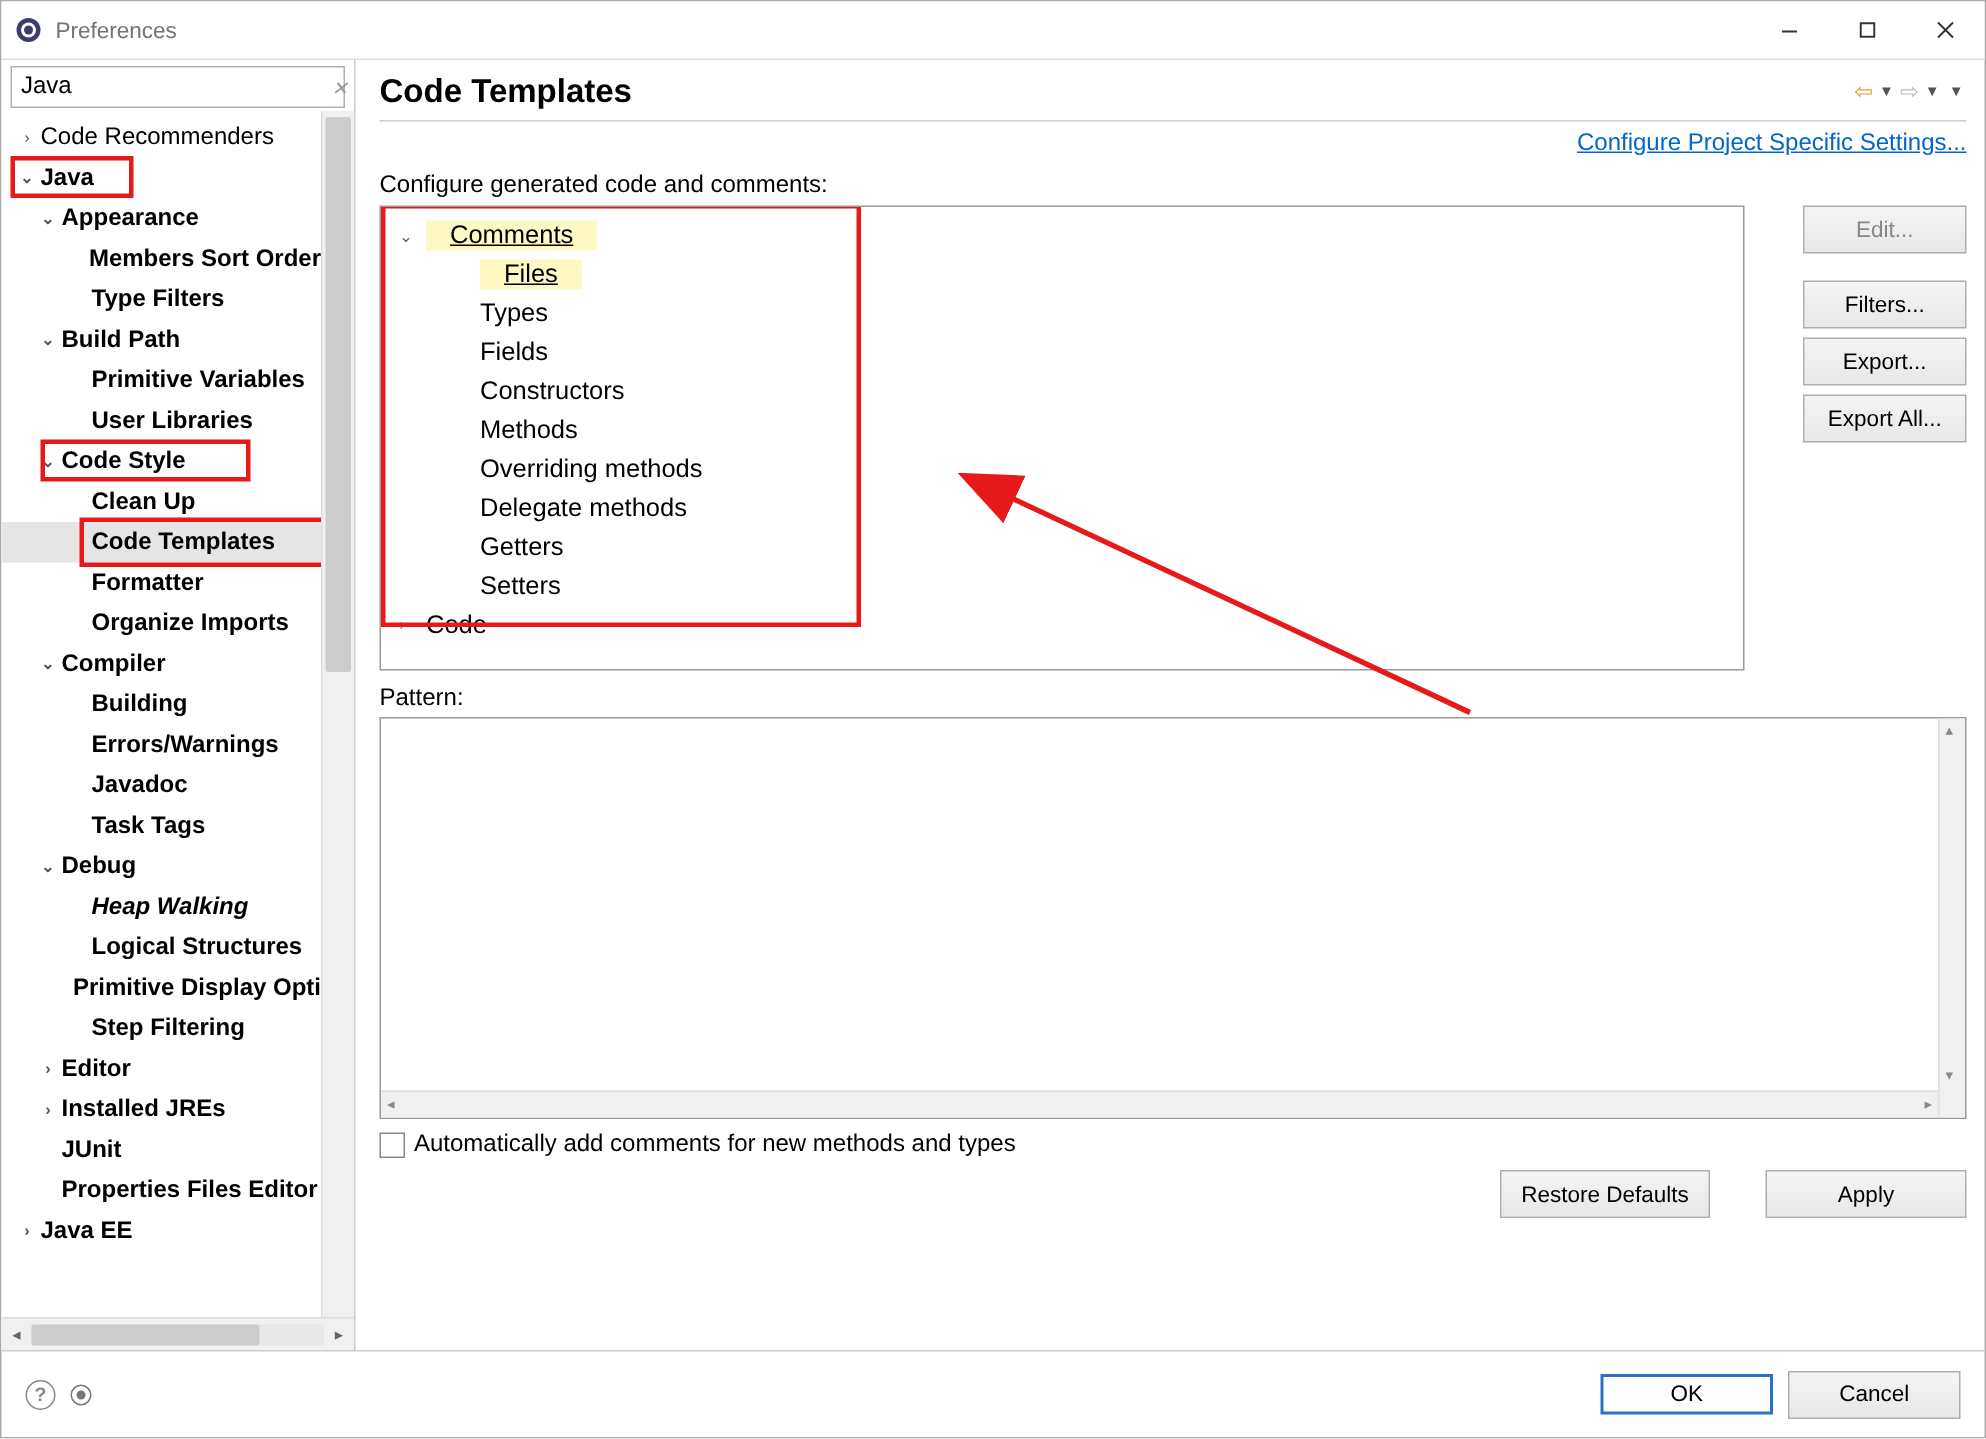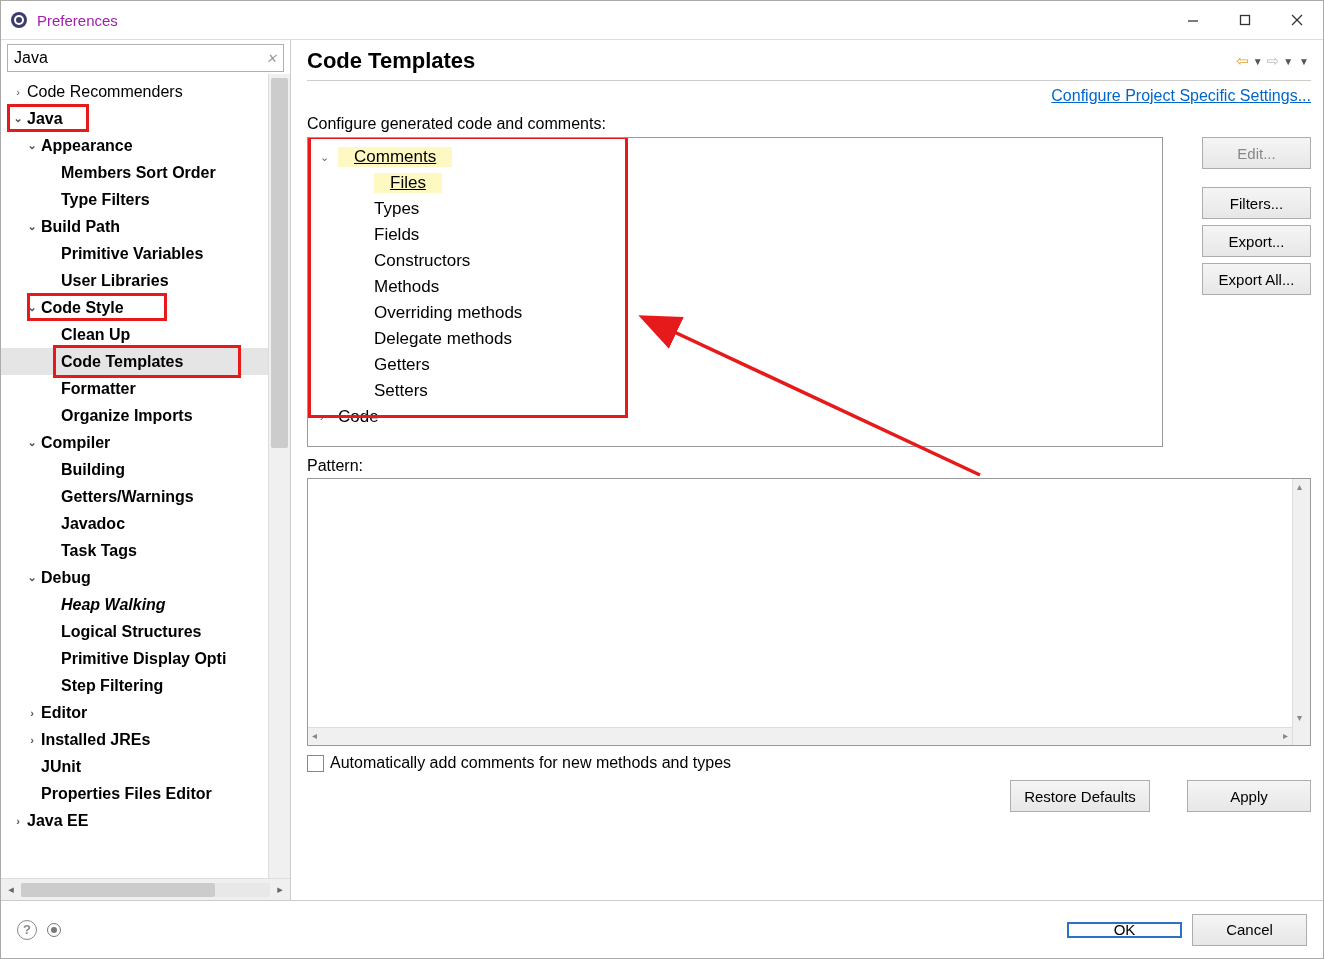--- a/index.html
+++ b/index.html
@@ -1,25 +1,25 @@
 <!DOCTYPE html>
 <html><head>
 <meta charset="utf-8">
 <style>
 * { box-sizing: border-box; margin: 0; padding: 0; font-family: "Segoe UI", Tahoma, sans-serif; }
 body { background: #fff; width: 1324px; height: 959px; overflow: hidden; position: relative; }
 .window { width: 1324px; height: 959px; border: 1px solid #aaa; display: flex; flex-direction: column; }
 .titlebar { height: 38px; display: flex; align-items: center; padding: 0 0 0 8px; background: #fff; }
 .titlebar .logo { width: 20px; height: 20px; margin-right: 8px; }
-.titlebar .title { font-size: 15px; color: #a21caf; flex: 1; }
+.titlebar .title { font-size: 15px; color: #737373; flex: 1; }
 .winbtns { display: flex; }
 .winbtn { width: 52px; height: 38px; display: flex; align-items: center; justify-content: center; }
 .winbtn svg { width: 14px; height: 14px; }
 .body { flex: 1; display: flex; border-top: 1px solid #ddd; min-height: 0; }
-.sidebar { width: 290px; border-right: 1px solid #ccc; display: flex; flex-direction: column; background: #fff; }
+.sidebar { width: 236px; border-right: 1px solid #ccc; display: flex; flex-direction: column; background: #fff; }
 .filterbox { margin: 4px 6px 2px 6px; height: 28px; border: 1px solid #b0b0b0; display: flex; align-items: center; padding: 0 6px; }
 .filterbox input { border: none; outline: none; font-size: 16px; flex: 1; background: transparent; }
 .filterbox .clear { color: #999; font-size: 13px; font-style: italic; }
 .treewrap { flex: 1; display: flex; min-height: 0; }
 .tree { flex: 1; overflow: hidden; font-size: 16px; padding-top: 4px; position: relative; }
 .vscroll { width: 22px; background: #f0f0f0; border-left: 1px solid #ddd; position: relative; }
 .vscroll .vthumb { position: absolute; left: 2px; right: 2px; top: 4px; height: 46%; background: #ccc; border-radius: 2px; }
 .tree .row { display: flex; align-items: center; height: 27px; padding-left: 8px; cursor: default; white-space: nowrap; }
 .tree .row .twisty { width: 18px; display: inline-flex; align-items: center; justify-content: center; color: #555; font-size: 11px; }
 .tree .row.depth1 { padding-left: 22px; }
@@ -56,21 +56,21 @@
 .patternbox .vs::before { content: "▴"; position: absolute; top: 2px; left: 4px; font-size: 10px; color: #888; }
 .patternbox .vs::after { content: "▾"; position: absolute; bottom: 22px; left: 4px; font-size: 10px; color: #888; }
 .patternbox .hs { position: absolute; left: 0; right: 18px; bottom: 0; height: 18px; background: #f0f0f0; border-top: 1px solid #ddd; }
 .patternbox .hs::before { content: "◂"; position: absolute; left: 4px; top: 2px; font-size: 10px; color: #888; }
 .patternbox .hs::after { content: "▸"; position: absolute; right: 4px; top: 2px; font-size: 10px; color: #888; }
 .chkrow { display: flex; align-items: center; margin-top: 8px; font-size: 16px; gap: 6px; }
 .chkrow .chk { width: 17px; height: 17px; border: 1px solid #888; }
 .lowerbtns { display: flex; justify-content: flex-end; gap: 8px; margin-top: 8px; }
 .bottombar { height: 58px; border-top: 1px solid #ccc; display: flex; align-items: center; padding: 0 16px; gap: 10px; }
 .bottombar .spacer { flex: 1; }
-.okbtn { width: 115px; height: 16px; border: 2px solid #2a72c8; background: #fdfdfd; display: flex; align-items: center; justify-content: center; font-size: 15px; }
+.okbtn { width: 115px; height: 27px; border: 2px solid #2a72c8; background: #fdfdfd; display: flex; align-items: center; justify-content: center; font-size: 15px; }
 .cancelbtn { width: 115px; height: 32px; border: 1px solid #adadad; background: linear-gradient(#f5f5f5,#e7e7e7); display: flex; align-items: center; justify-content: center; font-size: 15px; }
 .helpicon { width: 20px; height: 20px; border: 1.5px solid #888; border-radius: 50%; display: flex; align-items: center; justify-content: center; color: #888; font-size: 13px; font-weight: bold; }
 .recicon { width: 14px; height: 14px; border: 1.5px solid #777; border-radius: 50%; display: inline-block; position: relative; }
 .recicon::after { content: ""; position: absolute; inset: 3px; background: #777; border-radius: 50%; }
 .arrow-overlay { position: absolute; pointer-events: none; }
 </style>
 </head>
 <body>
 
 <div class="window">
@@ -169,21 +169,21 @@
             <div class="row depth1 bold" style="position: relative;">
               <span class="twisty">⌄</span>
               <span>Compiler</span>
             </div>
             <div class="row depth2 bold" style="position: relative;">
               <span class="twisty"></span>
               <span>Building</span>
             </div>
             <div class="row depth2 bold" style="position: relative;">
               <span class="twisty"></span>
-              <span>Getters/Warnings</span>
+              <span>Errors/Warnings</span>
             </div>
             <div class="row depth2 bold" style="position: relative;">
               <span class="twisty"></span>
               <span>Javadoc</span>
             </div>
             <div class="row depth2 bold" style="position: relative;">
               <span class="twisty"></span>
               <span>Task Tags</span>
             </div>
             <div class="row depth1 bold" style="position: relative;">
@@ -316,21 +316,21 @@
         <div class="textarea"></div>
         <div class="vs"></div>
         <div class="hs"></div>
       </div>
       <div class="chkrow">
         <span class="chk"></span>
         <span>Automatically add comments for new methods and types</span>
       </div>
       <div class="lowerbtns">
         <div class="btn" style="width:140px">Restore Defaults</div>
-        <div class="btn" style="width:124px">Apply</div>
+        <div class="btn" style="width:134px">Apply</div>
       </div>
     </div>
   </div>
 
   <div class="bottombar">
     <span class="helpicon">?</span>
     <span class="recicon"></span>
     <div class="spacer"></div>
     <div class="okbtn">OK</div>
     <div class="cancelbtn">Cancel</div>

